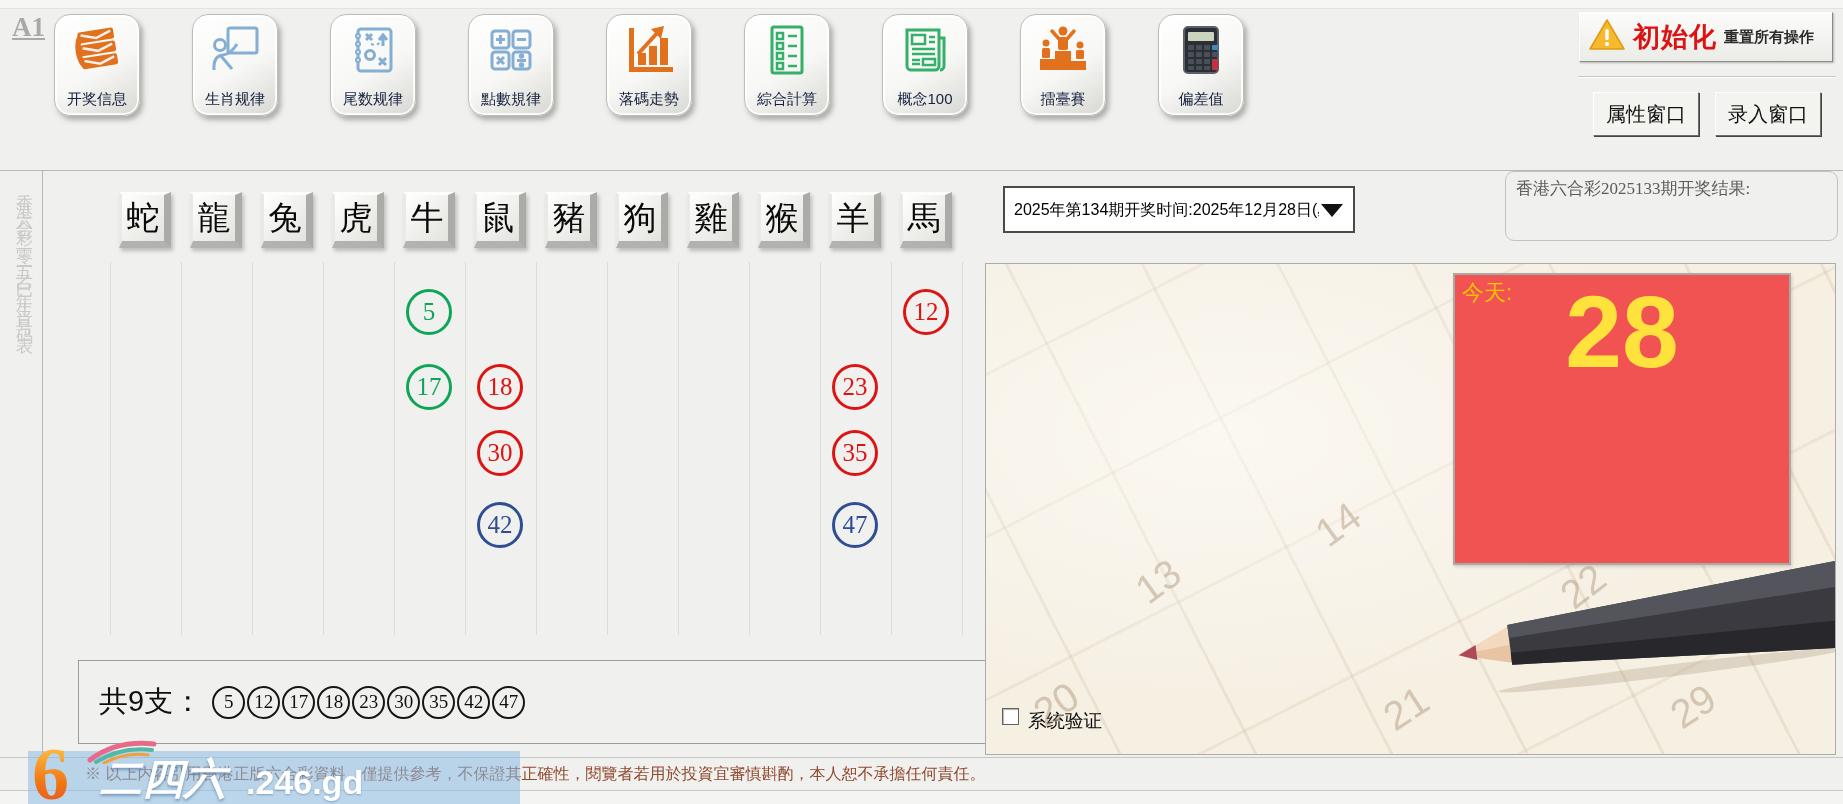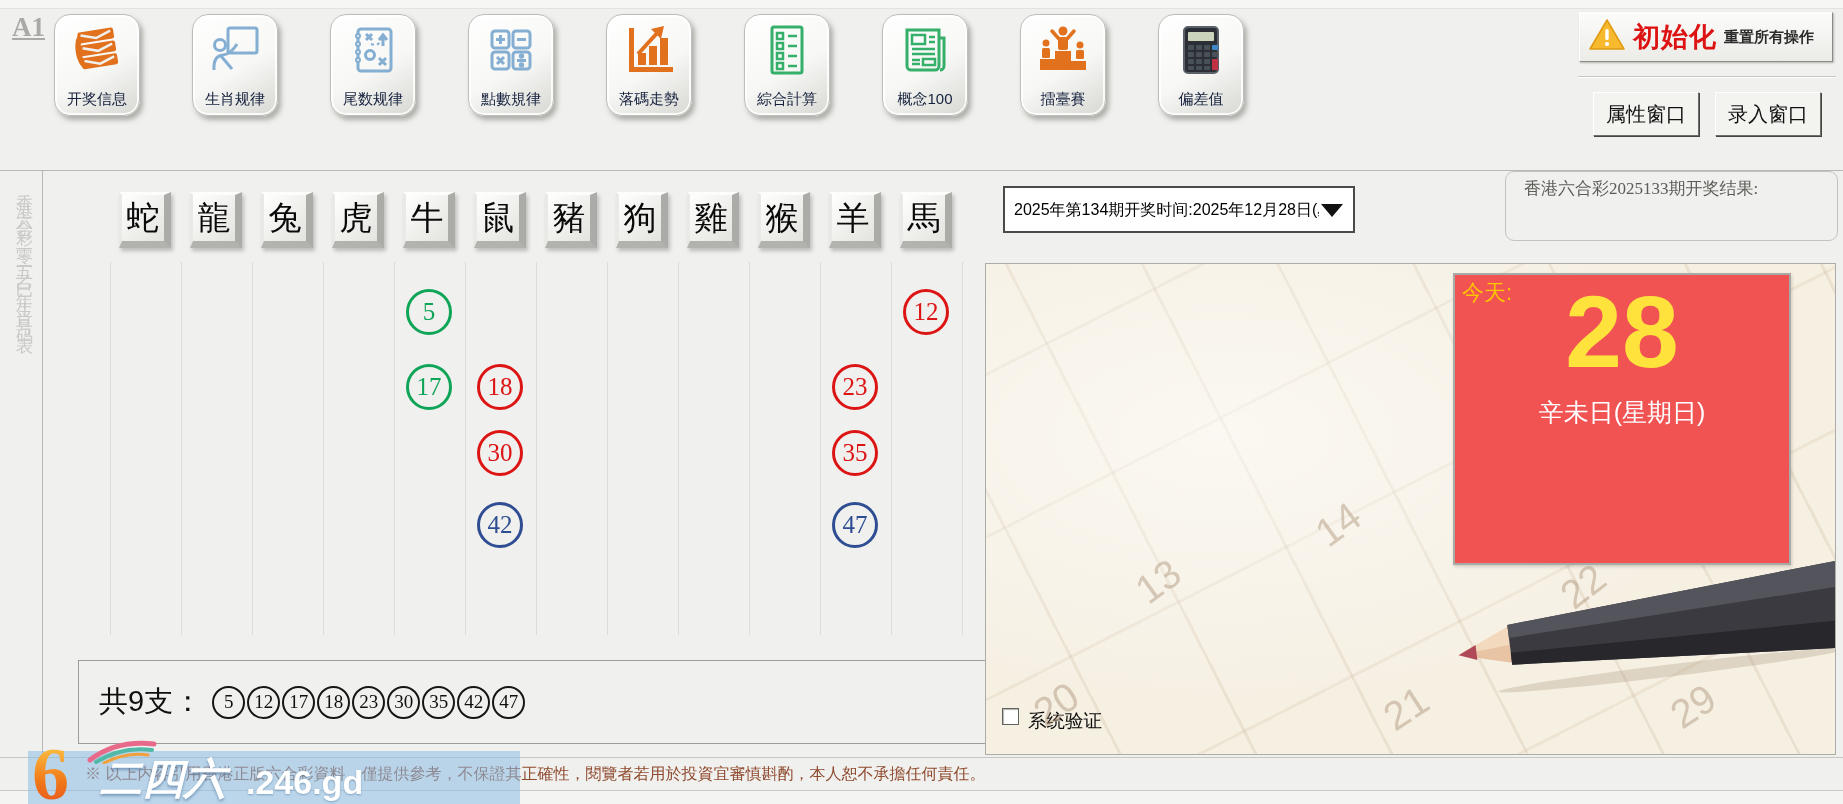--- a/index.html
+++ b/index.html
@@ -38,21 +38,21 @@
   
   #summary-box{left:78px;top:660px;width:944px;height:84px;box-sizing:border-box;border:1px solid #9c9c98;display:flex;align-items:center;padding-left:20px}
   #summary-label{font-size:29px;color:#101010;margin-right:10px}
   .sum-circle{display:inline-flex;width:33px;height:33px;box-sizing:border-box;border:2px solid #161616;border-radius:50%;
     align-items:center;justify-content:center;font-family:"Liberation Serif",serif;font-size:19px;color:#101010;margin-right:2px}
   
   #dropdown{left:1003px;top:186px;width:352px;height:47px;box-sizing:border-box;background:#fff;border:2px solid #4a4a48;cursor:pointer}
   #dropdown .txt{position:absolute;left:9px;top:0;width:305px;height:43px;line-height:43px;font-size:16px;color:#000;white-space:nowrap;overflow:hidden}
   #dropdown .arrow{position:absolute;right:10px;top:16px;width:0;height:0;border-left:11px solid transparent;border-right:11px solid transparent;border-top:13px solid #111}
   
-  #result-box{left:1505px;top:171px;width:333px;height:70px;box-sizing:border-box;border:1px solid #c3c3bf;border-radius:9px;padding:5px 18px}
+  #result-box{left:1505px;top:171px;width:333px;height:70px;box-sizing:border-box;border:1px solid #c3c3bf;border-radius:9px;padding:5px 10px}
   #result-title{font-family:"Liberation Serif",serif;font-size:17px;color:#5c5c58}
   #result-nums{font-family:"Liberation Serif",serif;font-size:24px;color:#292926;word-spacing:9px;letter-spacing:1px;margin-top:3px}
   
   #cal-panel{left:985px;top:263px;width:851px;height:492px;box-sizing:border-box;border:1px solid #adada8;overflow:hidden;
     background:
       radial-gradient(ellipse at 28% 35%, rgba(255,255,255,.55), transparent 60%),
       repeating-linear-gradient(63deg, transparent 0 118px, rgba(190,164,132,.20) 118px 121px),
       repeating-linear-gradient(-27deg, transparent 0 142px, rgba(190,164,132,.16) 142px 145px),
       #f6f0e3}
   .faint-num{position:absolute;font-size:40px;color:rgba(150,118,86,.35)}
@@ -282,21 +282,20 @@
     <polygon points="62,30 10,52 62,66" fill="#e8c4a4"></polygon>
     <polygon points="62,30 10,52 62,48" fill="#f3d9bd"></polygon>
     <polygon points="28,44 10,52 28,59" fill="#b04a58"></polygon>
     <polygon points="62,28 400,4 400,92 62,68" fill="#3a3a40"></polygon>
     <polygon points="62,28 400,4 400,30 62,41" fill="#54545c"></polygon>
     <polygon points="62,56 400,64 400,92 62,68" fill="#27272c"></polygon>
   </svg>
   <div id="red-card">
     <span id="today-label">今天:</span>
     <div id="card-day">28</div>
-    <div id="card-info">辛未日(星期日)</div>
   </div>
   <div id="verify-row">
     <div id="verify-box"></div>
     <span id="verify-label">系统验证</span>
   </div>
 <div class="faint-num" style="left: 150px; top: 295px; transform: rotate(-36deg);">13</div>
     <div class="faint-num" style="left: 330px; top: 238px; transform: rotate(-36deg);">14</div>
     <div class="faint-num" style="left: 48px; top: 418px; transform: rotate(-33deg);">20</div>
     <div class="faint-num" style="left: 398px; top: 422px; transform: rotate(-33deg);">21</div>
     <div class="faint-num" style="left: 575px; top: 300px; transform: rotate(-38deg);">22</div>

